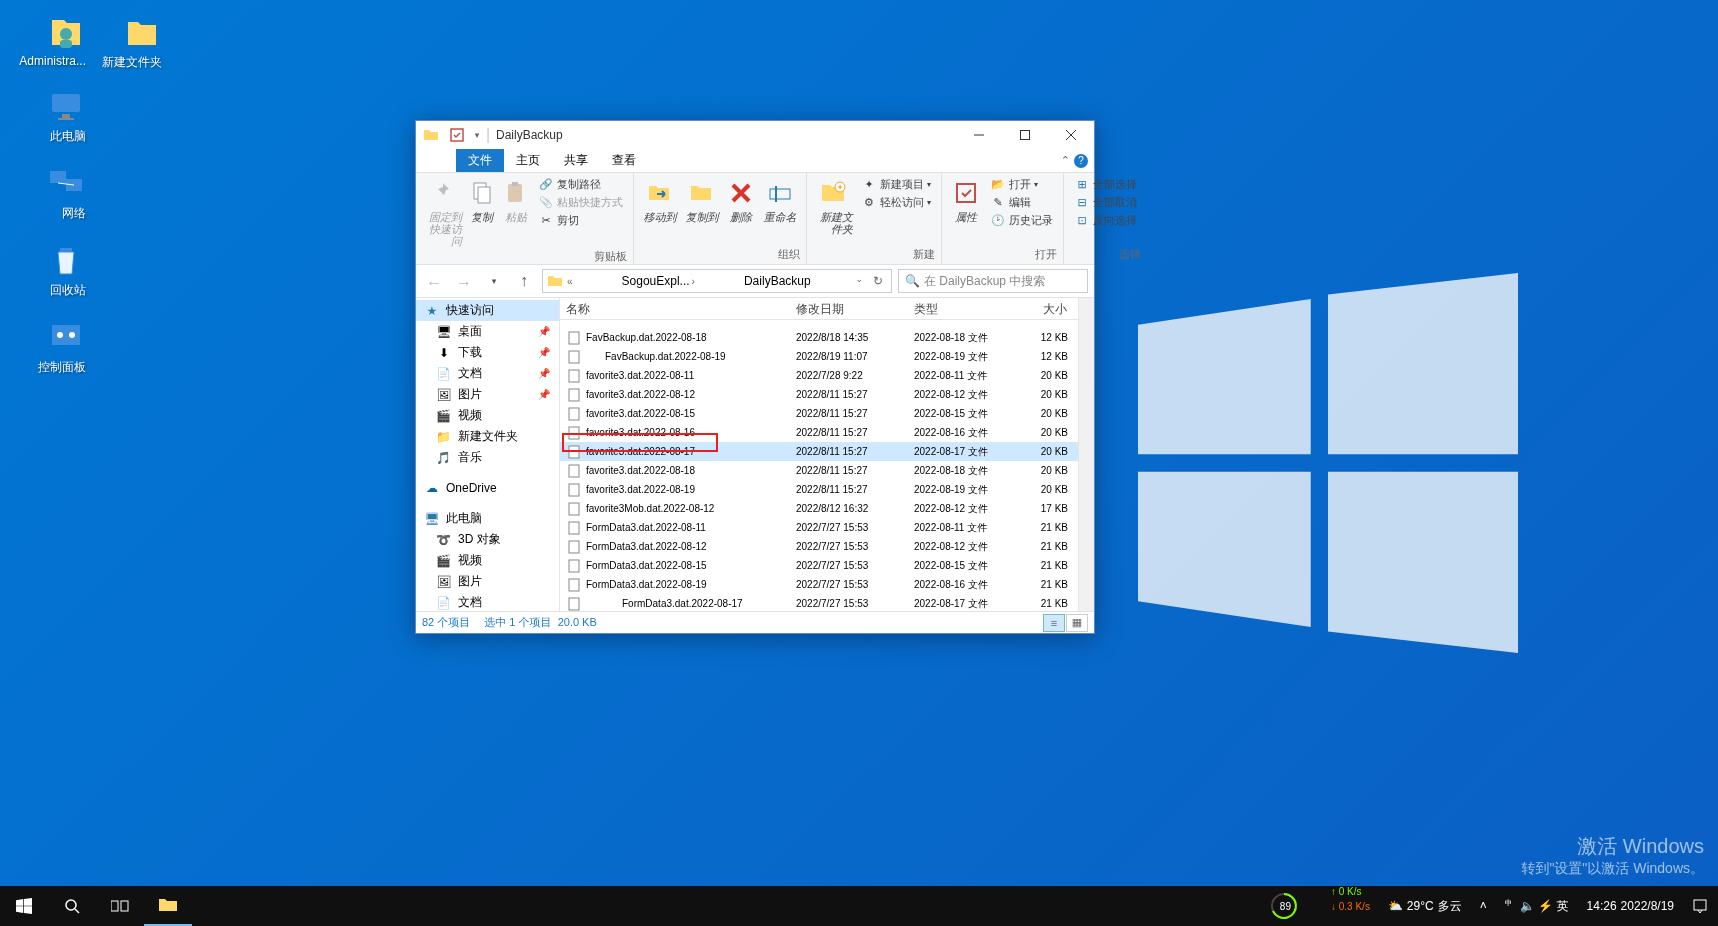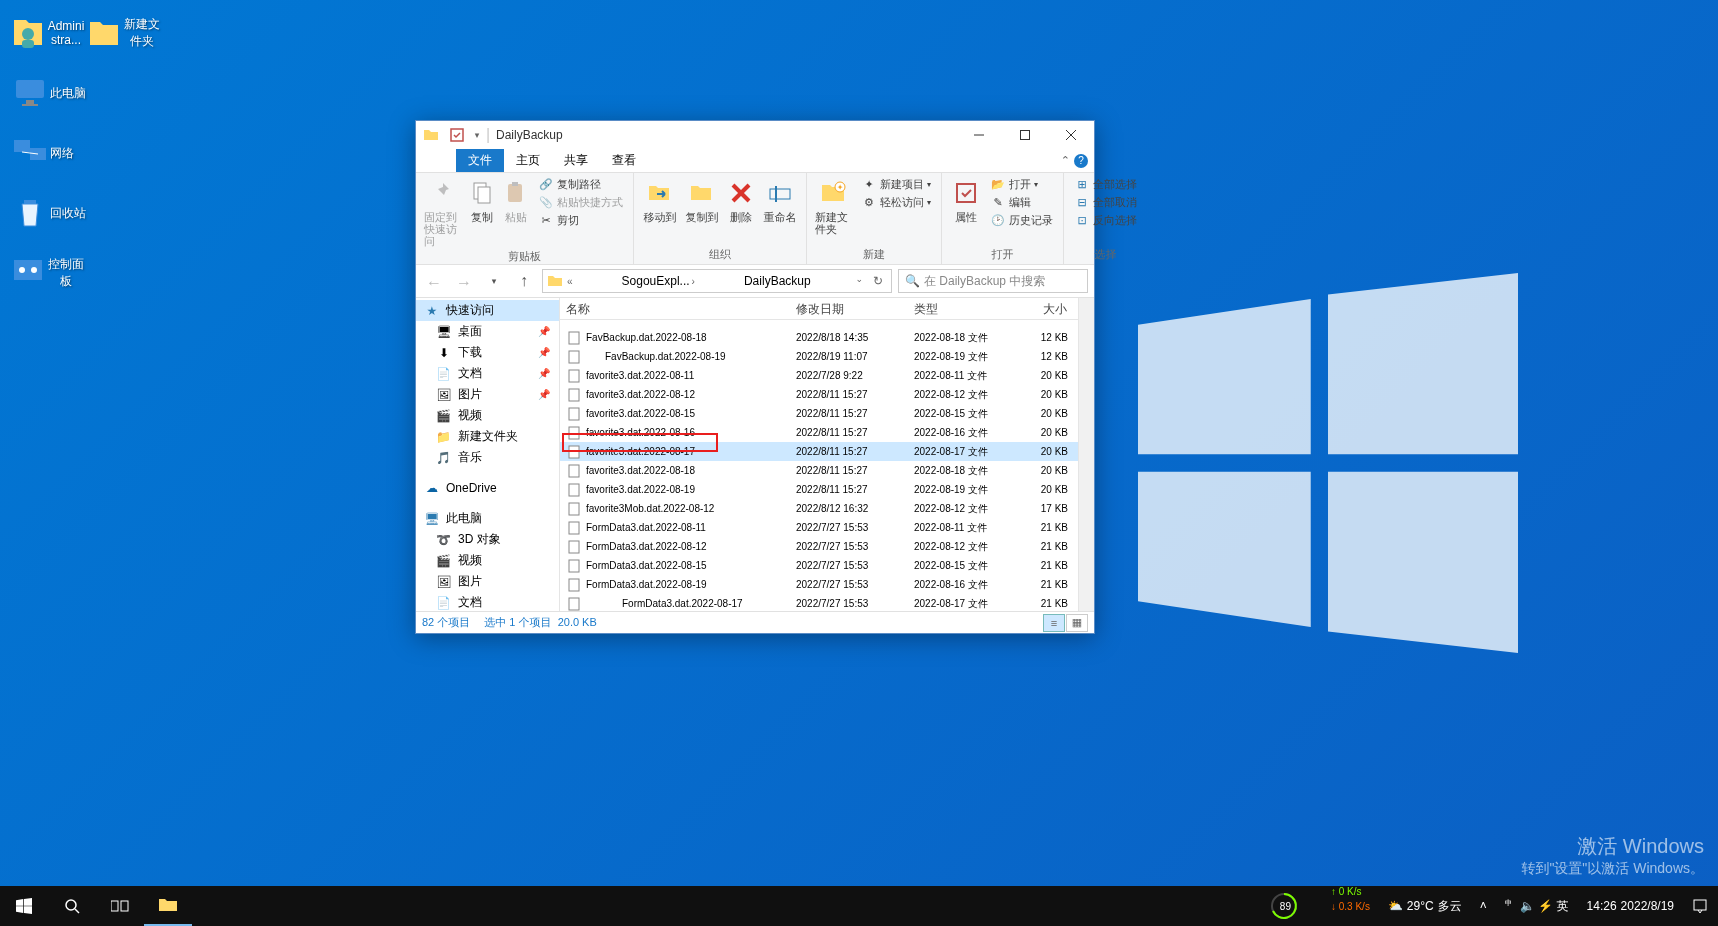--- a/index.html
+++ b/index.html
@@ -1,20 +1,20 @@
 <!DOCTYPE html>
 <html><head>
 <meta charset="utf-8">
 <style>
   * { box-sizing: border-box; margin: 0; padding: 0; font-family: "Segoe UI", "Microsoft YaHei", sans-serif; }
   body { width: 1718px; height: 926px; background: linear-gradient(135deg, #0178d4 0%, #0b5fc4 100%); overflow: hidden; position: relative; }
   
   
   .desktop-icons { position: absolute; top: 12px; left: 10px; display: flex; flex-direction: column; gap: 18px; }
-  .desktop-icon { width: 76px; display: flex; flex-direction: row; align-items: center; cursor: pointer; }
+  .desktop-icon { width: 76px; display: flex; flex-direction: column; align-items: flex-end; cursor: pointer; }
   .desktop-icon .di-img { width: 40px; height: 40px; display: flex; align-items: center; justify-content: center; margin-bottom: 2px; }
   .desktop-icon .di-lbl { color: #fff; font-size: 12px; text-align: center; text-shadow: 1px 1px 2px rgba(0,0,0,0.5); word-break: break-all; }
   .desktop-icon-col2 { position: absolute; top: 12px; left: 86px; }
 
   
   .win-bg-logo { position: absolute; right: 200px; top: 50%; transform: translateY(-50%); opacity: 0.9; }
   .win-bg-logo svg { width: 380px; height: 380px; }
 
   
   .activation { position: absolute; right: 14px; bottom: 48px; text-align: right; color: rgba(255,255,255,0.6); font-size: 14px; }
@@ -36,24 +36,24 @@
   .ribbon-tabs { height: 24px; display: flex; font-size: 12px; border-bottom:1px solid #e1e1e1; position:relative;padding-left:40px; }
   .ribbon-tabs .rt { padding: 3px 12px; cursor:pointer; }
   .ribbon-tabs .rt.file { background:#1979ca; color:#fff; }
   .ribbon-tabs .rt.active { border-bottom: 2px solid transparent; }
   .ribbon-tabs .collapse { margin-left:auto; padding:2px 6px; color:#666; display:flex;align-items:center;gap:4px;}
   .ribbon-tabs .collapse .help { width:14px;height:14px;border-radius:50%;background:#1979ca;color:#fff;font-size:10px;display:flex;align-items:center;justify-content:center; }
 
   .ribbon { height: 92px; background:#f5f6f7; border-bottom:1px solid #e1e1e1; display:flex; font-size:11px; color:#444;}
   .ribbon-group { display:flex; flex-direction:column; border-right:1px solid #e1e1e1; padding:2px 6px 1px; }
   .ribbon-group .rg-row { flex:1; display:flex; align-items:flex-start; gap:2px; }
-  .ribbon-group .rg-label { text-align:center; font-size:11px; color:#666; padding-bottom:1px;}
+  .ribbon-group .rg-label { text-align:right; font-size:11px; color:#666; padding-bottom:1px;}
   .rbtn-big { width:42px; display:flex; flex-direction:column; align-items:center; padding:2px 2px; cursor:pointer; }
   .rbtn-big .ricon { width:32px; height:32px; display:flex;align-items:center;justify-content:center; margin-bottom:2px;}
-  .rbtn-big .rlbl { font-size:11px; text-align:left; line-height:1.1; }
+  .rbtn-big .rlbl { font-size:11px; text-align:right; line-height:1.1;font-style:italic; }
   .rbtn-sm { display:flex; align-items:center; gap:3px; padding:1px 4px; cursor:pointer; font-size:11px; white-space:nowrap; }
   .rbtn-sm .ricon-s { width:16px;height:16px;display:flex;align-items:center;justify-content:center;}
   .rcol { display:flex; flex-direction:column; justify-content:flex-start; gap:0px; }
   .rbtn-big.disabled, .rbtn-sm.disabled { opacity:0.5; cursor:default; }
 
   .addr-bar { height: 32px; display:flex; align-items:center; gap:6px; padding:3px 6px; background:#fff; }
   .nav-btn { width:24px; height:24px; display:flex;align-items:center;justify-content:center; color:#555; border-radius:2px;}
   .nav-btn.disabled { opacity:0.4; }
   .addr-input { flex:1; height:24px; border:1px solid #ccc; display:flex; align-items:center; font-size:12px; padding:0 4px; gap:4px; overflow:hidden;}
   .addr-input .crumb { display:flex;align-items:center;gap:2px;margin-left:45px; }

